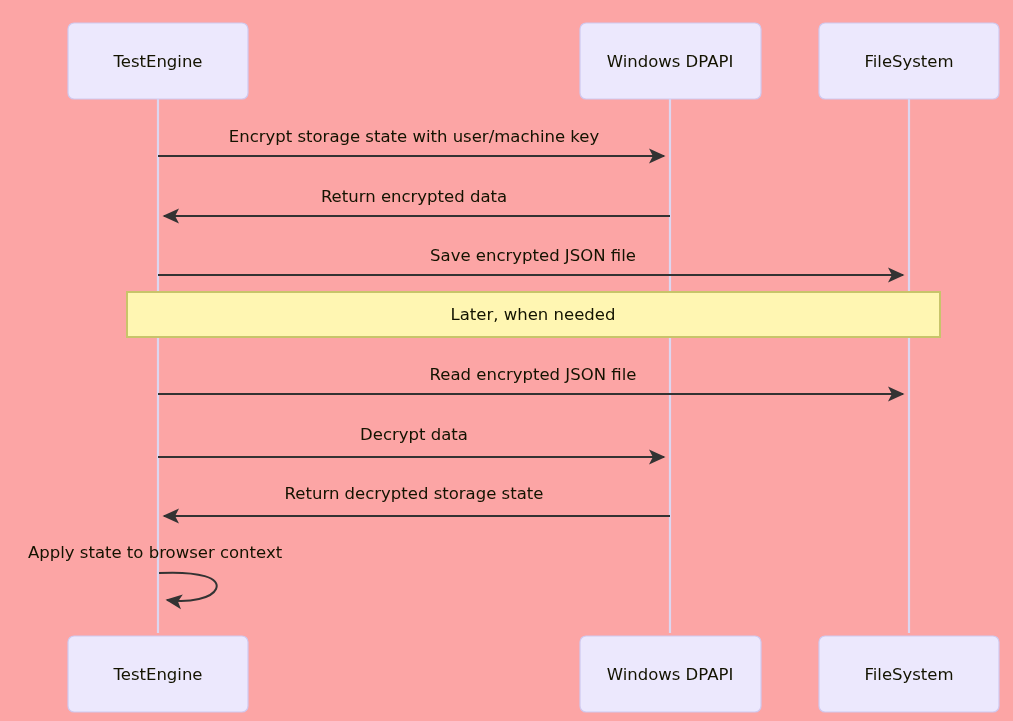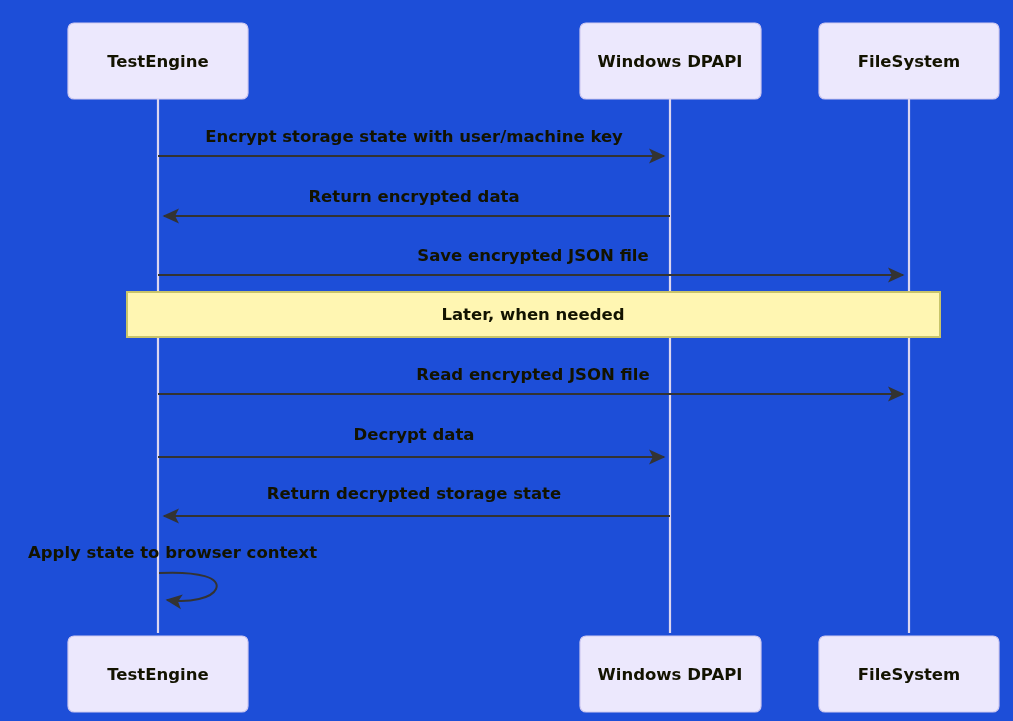--- a/index.html
+++ b/index.html
@@ -11,22 +11,21 @@
   body {
     width: 1013px;
     height: 721px;
     font-family: "DejaVu Sans", sans-serif;
     overflow: hidden;
   }
   #diagram-root {
     position: relative;
     width: 1013px;
     height: 721px;
-    background: #1d4ed8;
-    font-weight: bold;
+    background: #fca5a5;
   }
   svg.seq-canvas {
     position: absolute;
     top: 0;
     left: 0;
     width: 1013px;
     height: 721px;
     display: block;
   }
   .actor-box {

